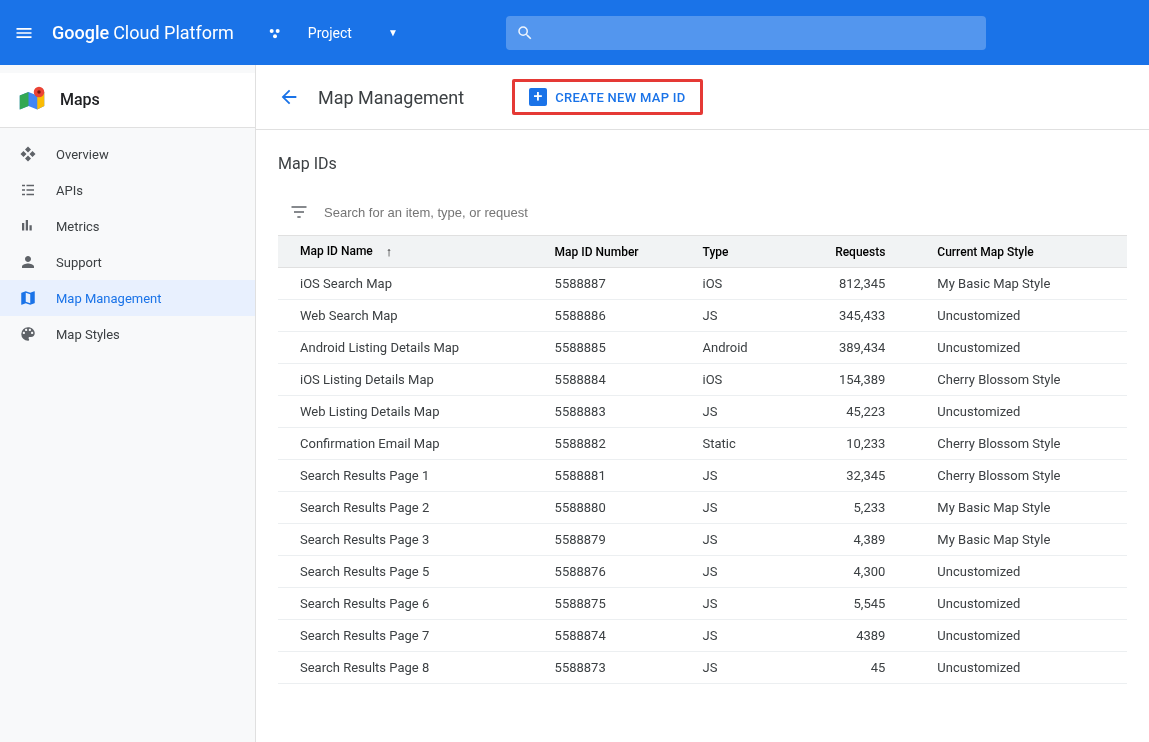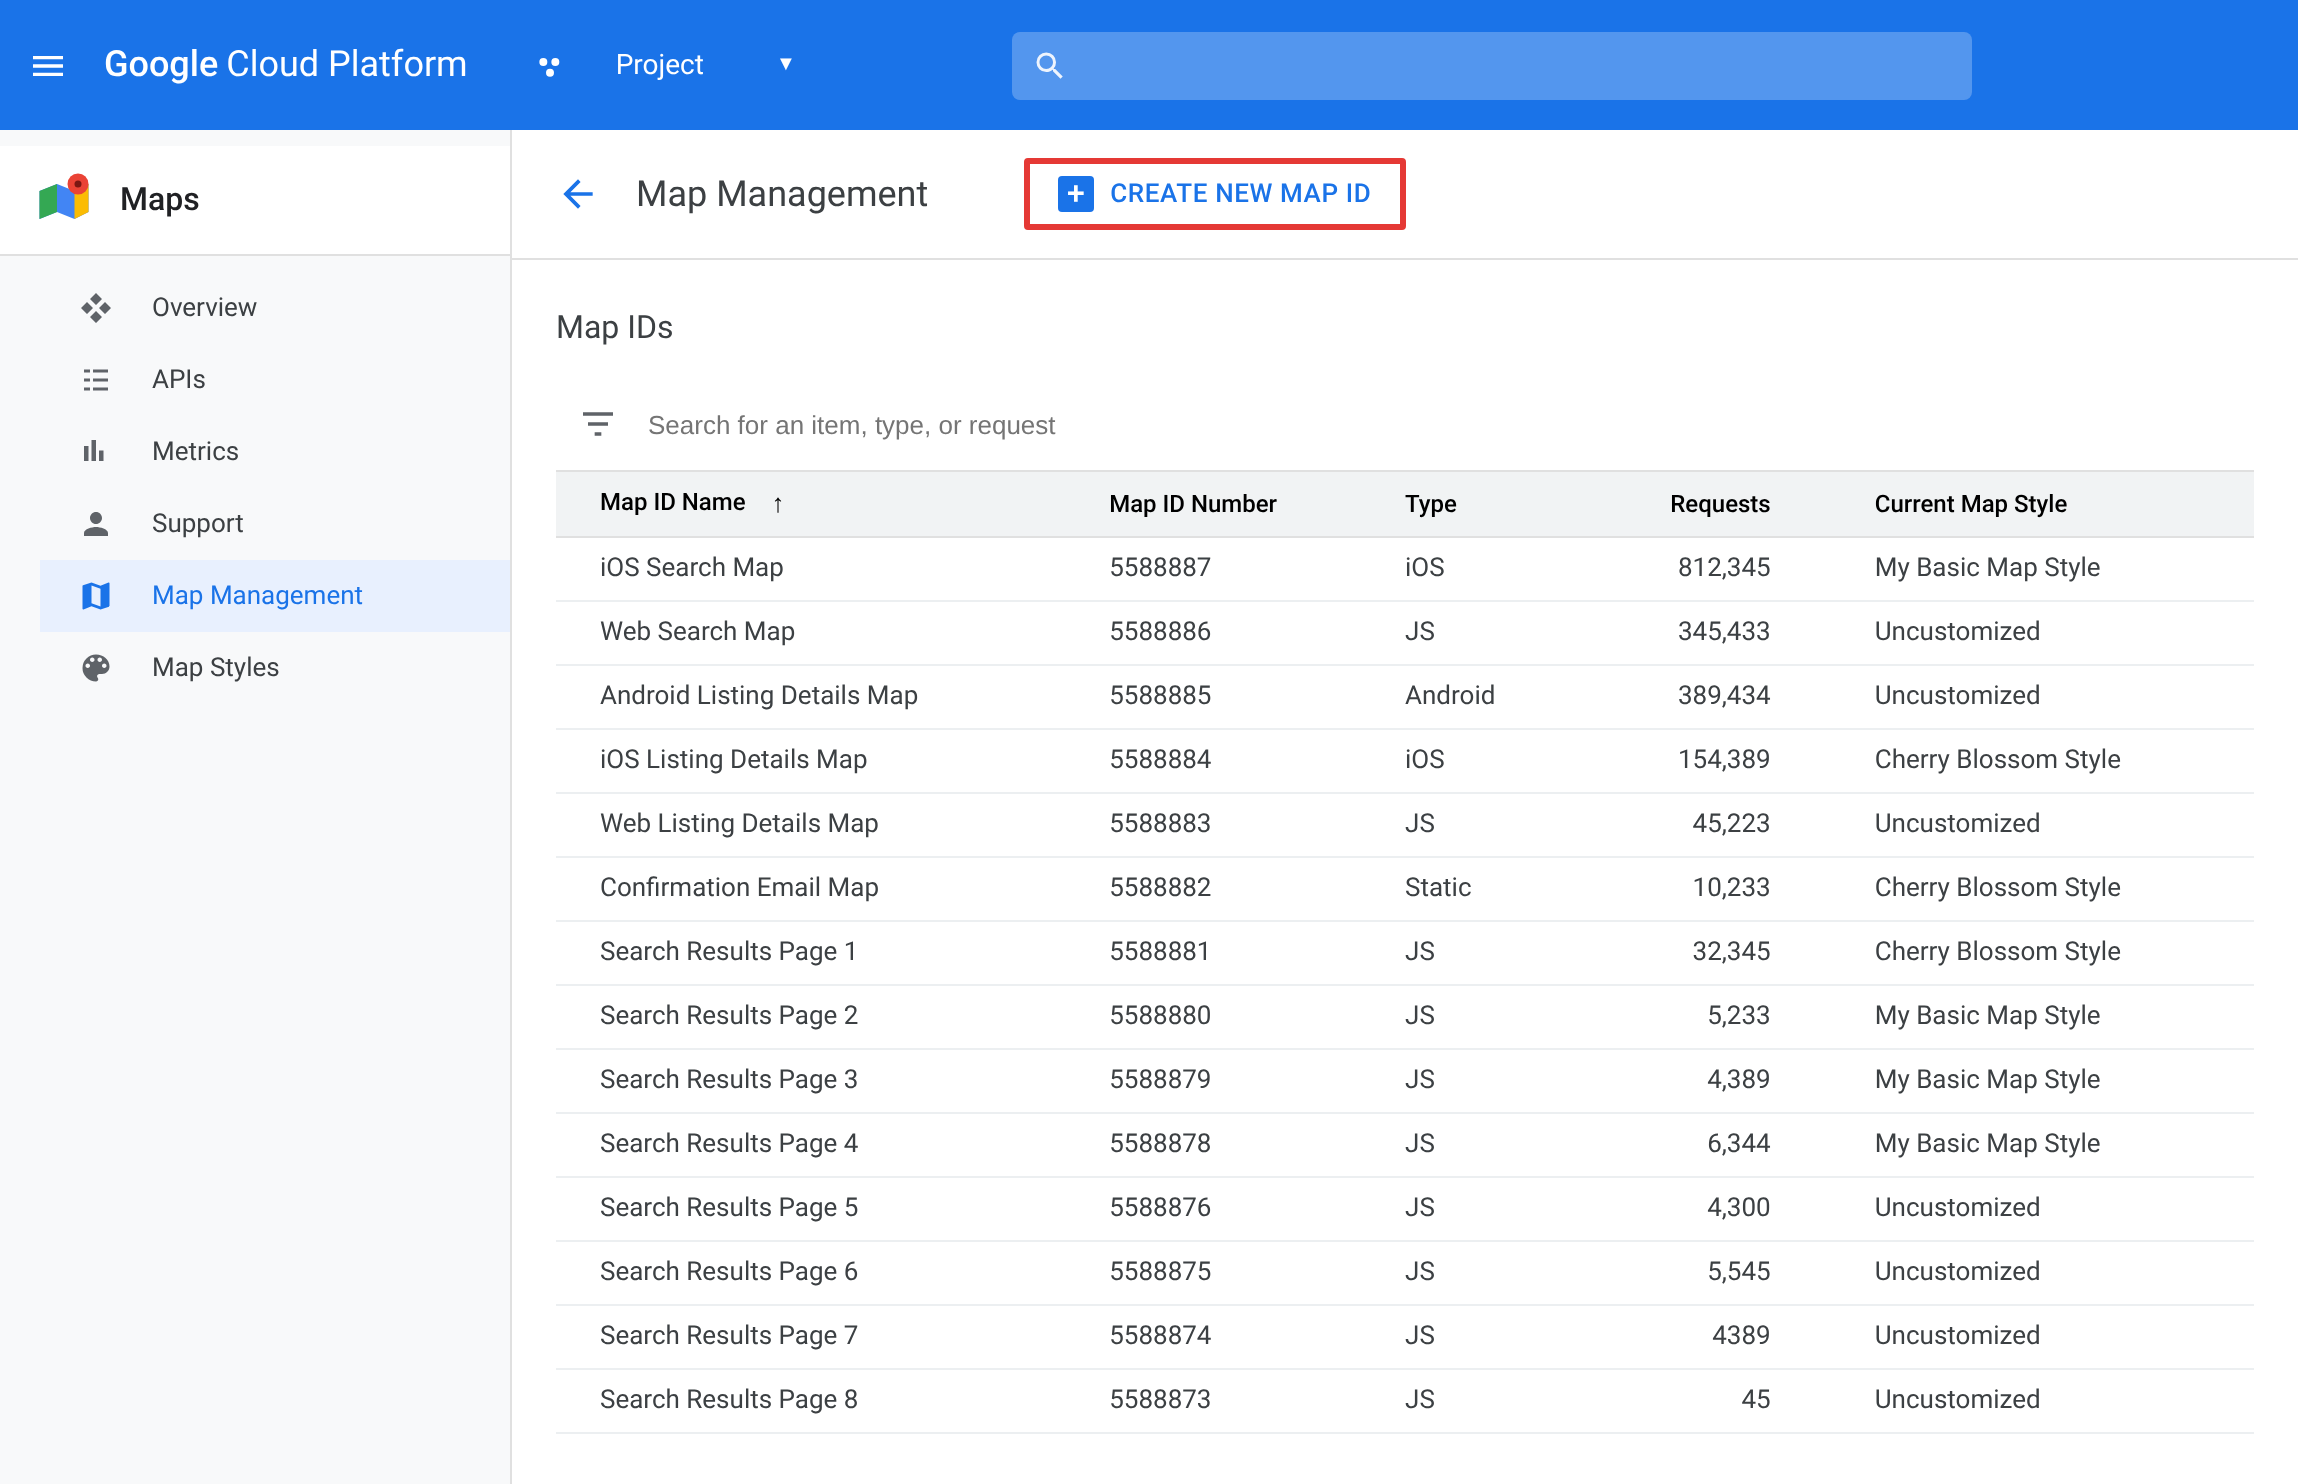--- a/index.html
+++ b/index.html
@@ -11,21 +11,21 @@
   .project-chip { display: flex; align-items: center; gap: 24px; background: rgba(255,255,255,0.0); padding: 6px 8px; border-radius: 4px; cursor: pointer; font-size: 14px; }
   .project-dots { width:18px; height:18px; display:flex; align-items:center; justify-content:center;}
   .dropdown-triangle { margin-left: 12px; font-size: 10px; }
   .searchbar { flex: 0 0 480px; margin-left: 100px; background: rgba(255,255,255,0.25); height: 34px; border-radius: 4px; display: flex; align-items: center; padding: 0 10px; }
   .searchbar svg { opacity: .9; }
   .layout { display: flex; min-height: 694px; }
   .sidebar { width: 256px; border-right: 1px solid #e0e0e0; background: #f8f9fa; padding-top: 8px; }
   .side-head { display: flex; align-items: center; padding: 12px 18px 14px; border-bottom: 1px solid #e0e0e0; background:#fff;}
   .side-head-logo { width: 28px; height: 28px; margin-right: 14px; position: relative; }
   .side-head-title { font-size: 16px; font-weight: 500; color: #202124; }
-  .nav { padding-top: 8px; padding-left: 20px; }
+  .nav { padding-top: 8px; }
   .nav-item { display: flex; align-items: center; height: 36px; padding: 0 18px; gap: 18px; font-size: 13px; color: #3c4043; cursor: pointer; }
   .nav-item.active { background: #e8f0fe; color: #1a73e8; }
   .nav-item.active .nav-icon { color: #1a73e8; }
   .nav-icon { width: 20px; height: 20px; color: #5f6368; display:flex; align-items:center; justify-content:center;}
   .main { flex: 1; }
   .page-head { display: flex; align-items: center; padding: 14px 22px; border-bottom: 1px solid #e0e0e0; gap: 18px; }
   .back-arrow { color: #1a73e8; cursor: pointer; display:flex;}
   .page-title { font-size: 18px; color: #3c4043; font-weight: 400; flex: 0 0 auto; margin-right: 30px;}
   .create-btn-wrap { border: 3px solid #e53935; padding: 6px 14px; border-radius: 2px; }
   .create-btn { display: flex; align-items: center; gap: 8px; color: #1a73e8; font-weight: 500; font-size: 13px; letter-spacing: .3px; cursor: pointer; }
@@ -241,27 +241,20 @@
               <td>My Basic Map Style</td>
             </tr>
             <tr>
               <td>Search Results Page 3</td>
               <td>5588879</td>
               <td>JS</td>
               <td class="col-requests">4,389</td>
               <td>My Basic Map Style</td>
             </tr>
             <tr>
-              <td>Search Results Page 4</td>
-              <td>5588878</td>
-              <td>JS</td>
-              <td class="col-requests">6,344</td>
-              <td>My Basic Map Style</td>
-            </tr>
-            <tr>
               <td>Search Results Page 5</td>
               <td>5588876</td>
               <td>JS</td>
               <td class="col-requests">4,300</td>
               <td>Uncustomized</td>
             </tr>
             <tr>
               <td>Search Results Page 6</td>
               <td>5588875</td>
               <td>JS</td>

